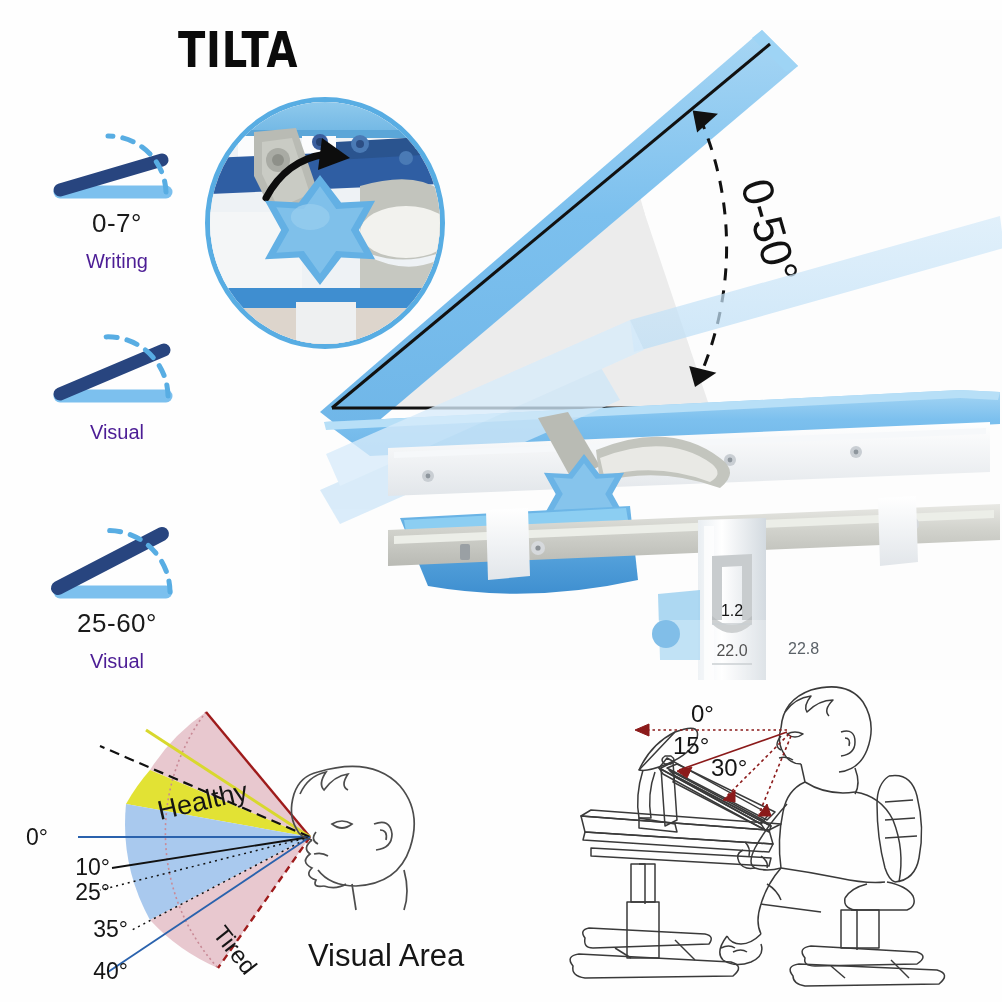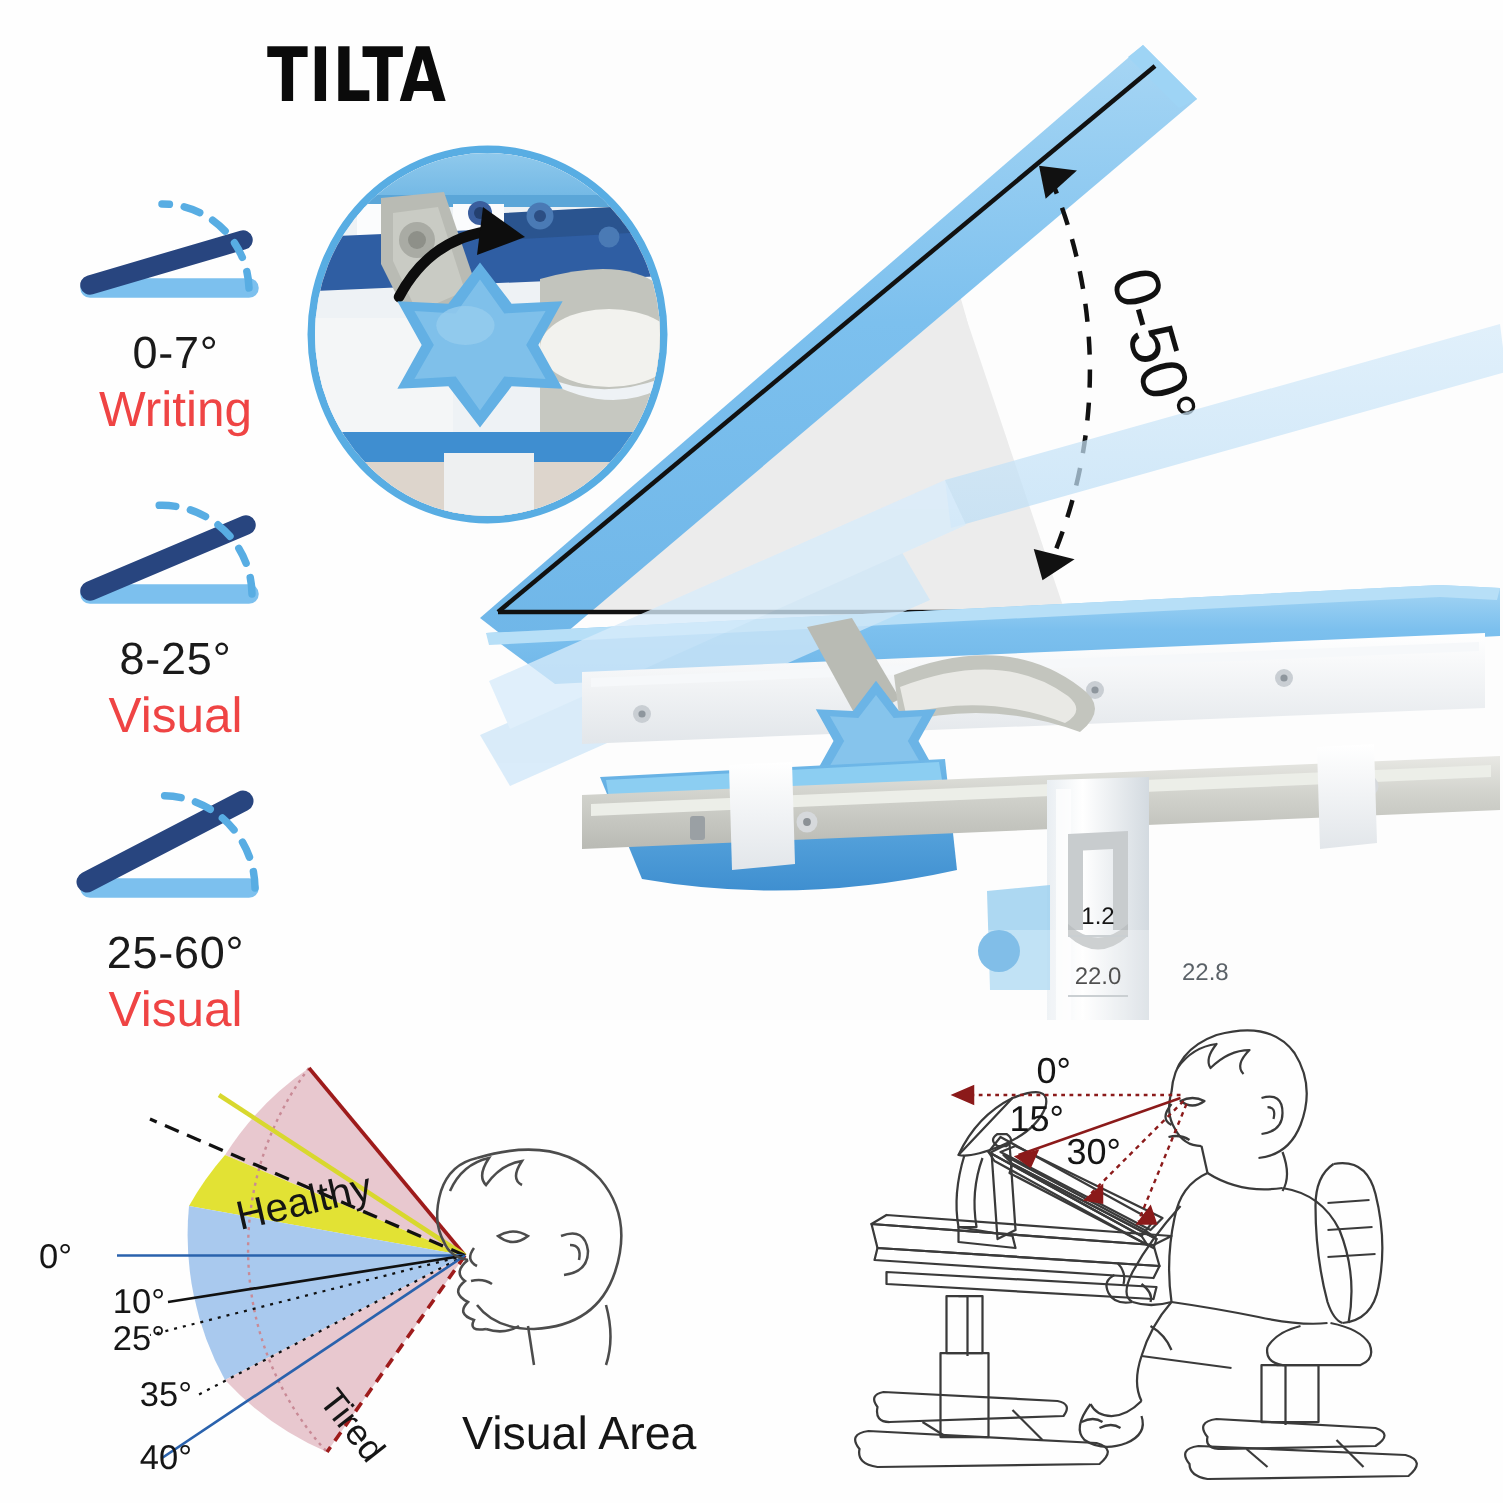--- a/index.html
+++ b/index.html
@@ -20,27 +20,27 @@
     letter-spacing:1px;color:#0b0b0b;
     transform:scaleX(0.80);transform-origin:left center;
     white-space:nowrap;
   }
 
   
   .angle-card{position:absolute;left:22px;width:190px;}
   .angle-ico{position:relative;width:150px;height:110px;margin-left:16px;}
   .angle-ico svg{position:absolute;left:0;top:0;}
   .angle-val{
-    text-align:center;font-size:30px;color:#1a1a1a;
+    text-align:center;font-size:26px;color:#1a1a1a;
     font-family:"Liberation Sans", sans-serif;letter-spacing:.5px;
-    margin-top:13px;
+    margin-top:2px;
   }
   .angle-name{
-    text-align:center;font-size:33px;color:#ef4444;
-    font-family:"Liberation Sans", sans-serif;margin-top:1px;
+    text-align:center;font-size:20px;color:#4c1d95;
+    font-family:"Liberation Sans", sans-serif;margin-top:11px;
   }
 
   
   .inset{
     position:absolute;left:205px;top:97px;width:240px;height:252px;
     border-radius:50%;
     border:5px solid #58ade3;
     overflow:hidden;
     background:#dfe7ee;
     box-sizing:border-box;
@@ -80,21 +80,20 @@
   </div>
 
   <div class="angle-card" style="top:300px;">
     <div class="angle-ico">
       <svg width="150" height="110" viewBox="0 0 150 110">
         <path d="M22 96 L128 96" stroke="#7cc0ee" stroke-width="13" stroke-linecap="round" fill="none"></path>
         <path d="M22 94 L126 50" stroke="#28457f" stroke-width="13" stroke-linecap="round" fill="none"></path>
         <path d="M130 96 A60 60 0 0 0 66 37" stroke="#58ade3" stroke-width="5" stroke-linecap="round" fill="none" stroke-dasharray="11 10"></path>
       </svg>
     </div>
-    <div class="angle-val">8-25°</div>
     <div class="angle-name">Visual</div>
   </div>
 
   <div class="angle-card" style="top:496px;">
     <div class="angle-ico">
       <svg width="150" height="110" viewBox="0 0 150 110">
         <path d="M22 96 L128 96" stroke="#7cc0ee" stroke-width="13" stroke-linecap="round" fill="none"></path>
         <path d="M20 92 L124 38" stroke="#28457f" stroke-width="14" stroke-linecap="round" fill="none"></path>
         <path d="M132 96 A62 62 0 0 0 62 35" stroke="#58ade3" stroke-width="5" stroke-linecap="round" fill="none" stroke-dasharray="11 10"></path>
       </svg>

